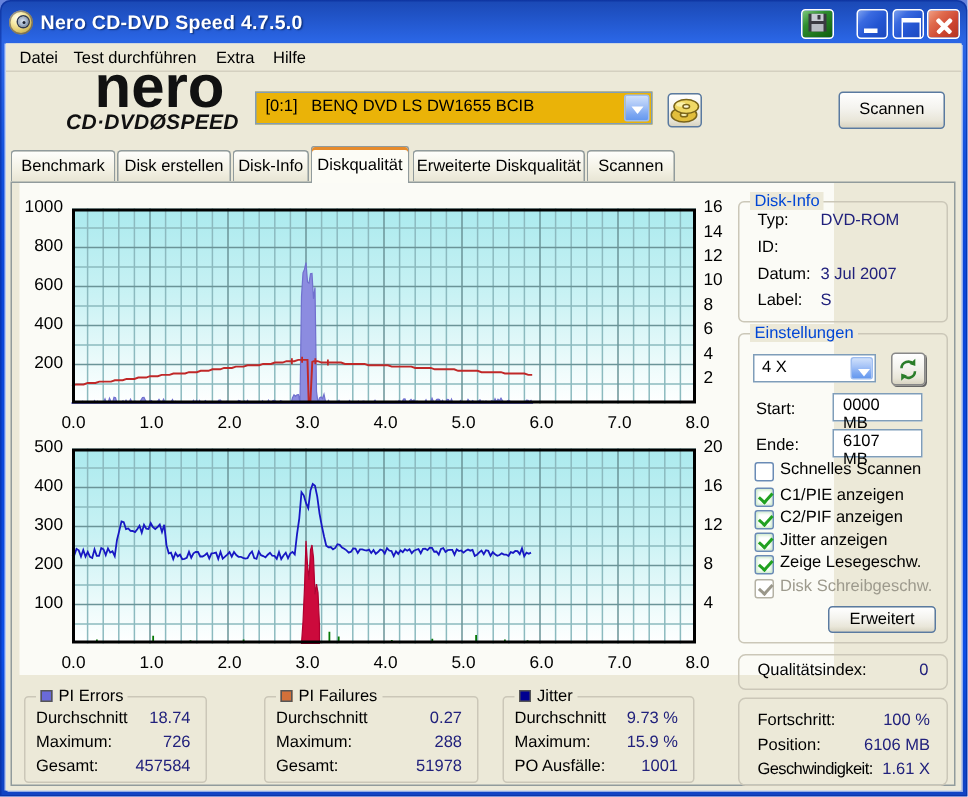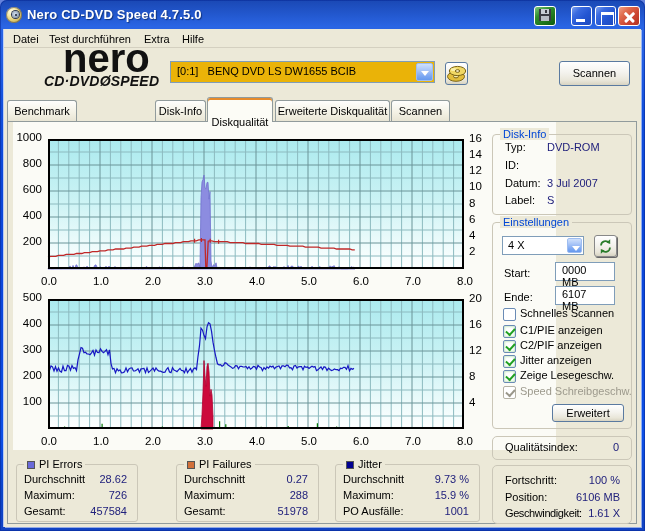--- a/index.html
+++ b/index.html
@@ -37,21 +37,21 @@
  background:linear-gradient(180deg,#cfe0fb 0%,#a7c4f7 40%,#7da8f2 75%,#6699ee 100%);border:1px solid #9ebdf0}
 .dropbtn:after{content:"";position:absolute;left:4px;top:7px;border-left:4px solid transparent;
  border-right:4px solid transparent;border-top:5px solid #fff}
 .xpbtn{position:absolute;background:linear-gradient(180deg,#ffffff 0%,#f4f3ee 45%,#e9e6d9 80%,#d8d4c2 100%);
  border:1px solid #5a7aa0;border-radius:3px;text-align:center;color:#000}
 #btn-cd{left:441px;top:33px;width:23px;height:23px}
 #btn-start{left:475px;top:32px;width:69px;height:25px;line-height:23px;box-shadow:0 0 0 2px #bdd4f2 inset}
 #btn-end{left:555px;top:32px;width:71px;height:25px;line-height:23px}
 .tab{position:absolute;top:71px;height:21px;background:linear-gradient(180deg,#fefefc 0%,#f3f1e4 60%,#e8e5d4 100%);
  border:1px solid #919b9c;border-bottom:none;border-radius:3px 3px 0 0;text-align:center;padding-top:4px}
-.tab.act{top:68px;height:25px;background:#fcfcf6;z-index:5;box-shadow:0 2px 0 #e68b2c inset;padding-top:18px}
+.tab.act{top:68px;height:25px;background:#fcfcf6;z-index:5;box-shadow:0 2px 0 #e68b2c inset;padding-top:6px}
 #page{position:absolute;left:3px;top:92px;width:630px;height:403px;background:#ece9d8;border:1px solid #919b9c;z-index:4}
 #chartbox{position:absolute;left:5px;top:0px;width:543px;height:328px;background:#fbfbf6}
 .grp{position:absolute;border:1px solid #cbc7b8;border-radius:4px}
 .grp .cap{position:absolute;left:7px;top:-7px;background:#ece9d8;padding:0 3px;color:#0046d5;white-space:nowrap}
 .grp .cap.blk{color:#000}
 .sq{display:inline-block;width:8px;height:8px;margin-right:4px;border:1px solid #555;vertical-align:-1px}
 .row{position:absolute;left:7px;right:10px;height:13px;white-space:nowrap}
 .row .val{position:absolute;right:0;color:#21217c}
 .navy{color:#21217c}
 .lbl2{position:absolute;left:42px}
@@ -100,20 +100,21 @@
         <svg width="21" height="19" viewBox="0 0 21 19" style="position:absolute;left:0px;top:1px">
           <ellipse cx="10" cy="12.5" rx="8.5" ry="4.8" fill="#e2bE3c" stroke="#7a6418"></ellipse>
           <ellipse cx="10" cy="12.5" rx="2.4" ry="1.4" fill="#f6eeb0" stroke="#7a6418"></ellipse>
           <ellipse cx="11.5" cy="7" rx="8.2" ry="4.6" fill="#f0d865" stroke="#7a6418"></ellipse>
           <ellipse cx="8" cy="5.6" rx="3.2" ry="1.5" fill="#faf0a8" stroke="none"></ellipse>
           <ellipse cx="11.5" cy="7" rx="2.2" ry="1.3" fill="#fdf8d8" stroke="#7a6418"></ellipse>
         </svg>
       </div>
   <div class="xpbtn" id="btn-end">Scannen</div>
   <div class="tab" style="left:3px;width:70px">Benchmark</div>
+      <div class="tab" style="left:74px;width:76px">Disk erstellen</div>
       <div class="tab" style="left:151px;width:51px">Disk-Info</div>
       <div class="tab" style="left:271px;width:115px">Erweiterte Diskqualität</div>
       <div class="tab" style="left:387px;width:59px">Scannen</div>
       <div class="tab act" style="left:203px;width:66px">Diskqualität</div>
   <div id="page">
     <div id="chartbox"><svg width="475" height="328" viewBox="0 0 475 328">
             <defs>
               <linearGradient id="cg1" x1="0" y1="0" x2="0" y2="1">
                 <stop offset="0" stop-color="#abeaee"></stop>
                 <stop offset="0.45" stop-color="#c9f2f4"></stop>
@@ -211,48 +212,48 @@
           <span class="cblab" style="top:84px">Schnelles Scannen</span>
  <div class="cb on" style="top:102px"></div>
           <span class="cblab" style="top:101px">C1/PIE anzeigen</span>
  <div class="cb on" style="top:117px"></div>
           <span class="cblab" style="top:116px">C2/PIF anzeigen</span>
  <div class="cb on" style="top:132px"></div>
           <span class="cblab" style="top:131px">Jitter anzeigen</span>
  <div class="cb on" style="top:147px"></div>
           <span class="cblab" style="top:146px">Zeige Lesegeschw.</span>
  <div class="cb dis" style="top:163px"></div>
-          <span class="cblab gray" style="top:162px">Speed Schreibgeschw.</span>
+          <span class="cblab gray" style="top:162px">Disk Schreibgeschw.</span>
  <div class="xpbtn" style="left:59px;top:181px;width:72px;height:18px;line-height:16px">Erweitert</div>
 </div>
 <div class="grp" style="left:484px;top:314px;width:140px;height:24px;border-radius:5px">
  <span style="position:absolute;left:12px;top:4px">Qualitätsindex:</span>
  <span class="navy" style="position:absolute;right:12px;top:4px">0</span>
 </div>
 <div class="grp" style="left:484px;top:343px;width:140px;height:59px;border-radius:5px">
  <span style="position:absolute;left:12px;top:8px">Fortschritt:</span>
           <span class="navy" style="position:absolute;right:11px;top:8px">100 %</span>
  <span style="position:absolute;left:12px;top:25px">Position:</span>
           <span class="navy" style="position:absolute;right:11px;top:25px">6106 MB</span>
  <span style="position:absolute;left:12px;top:41px;letter-spacing:-.4px">Geschwindigkeit:</span>
           <span class="navy" style="position:absolute;right:11px;top:41px">1.61 X</span>
 </div>
 
     <div class="grp" style="left:8px;top:342px;width:122px;height:58px;border-radius:3px">
           <div class="cap blk"><span class="sq" style="background:#6a6ad8"></span>PI Errors</div>
-          <div class="row" style="top:8px">Durchschnitt<span class="val">28.62</span></div>
+          <div class="row" style="top:8px">Durchschnitt<span class="val">18.74</span></div>
           <div class="row" style="top:24px">Maximum:<span class="val">726</span></div>
           <div class="row" style="top:40px">Gesamt:<span class="val">457584</span></div>
         </div>
         <div class="grp" style="left:168px;top:342px;width:143px;height:58px;border-radius:3px">
           <div class="cap blk"><span class="sq" style="background:#d2703a"></span>PI Failures</div>
           <div class="row" style="top:8px">Durchschnitt<span class="val">0.27</span></div>
           <div class="row" style="top:24px">Maximum:<span class="val">288</span></div>
           <div class="row" style="top:40px">Gesamt:<span class="val">51978</span></div>
         </div>
-        <div class="grp" style="left:327px;top:342px;width:145px;height:58px;border-radius:3px">
+        <div class="grp" style="left:327px;top:342px;width:128px;height:58px;border-radius:3px">
           <div class="cap blk"><span class="sq" style="background:#000090"></span>Jitter</div>
           <div class="row" style="top:8px">Durchschnitt<span class="val">9.73 %</span></div>
           <div class="row" style="top:24px">Maximum:<span class="val">15.9 %</span></div>
           <div class="row" style="top:40px">PO Ausfälle:<span class="val">1001</span></div>
         </div>
   </div>
  </div>
 </div>
 </body></html>

